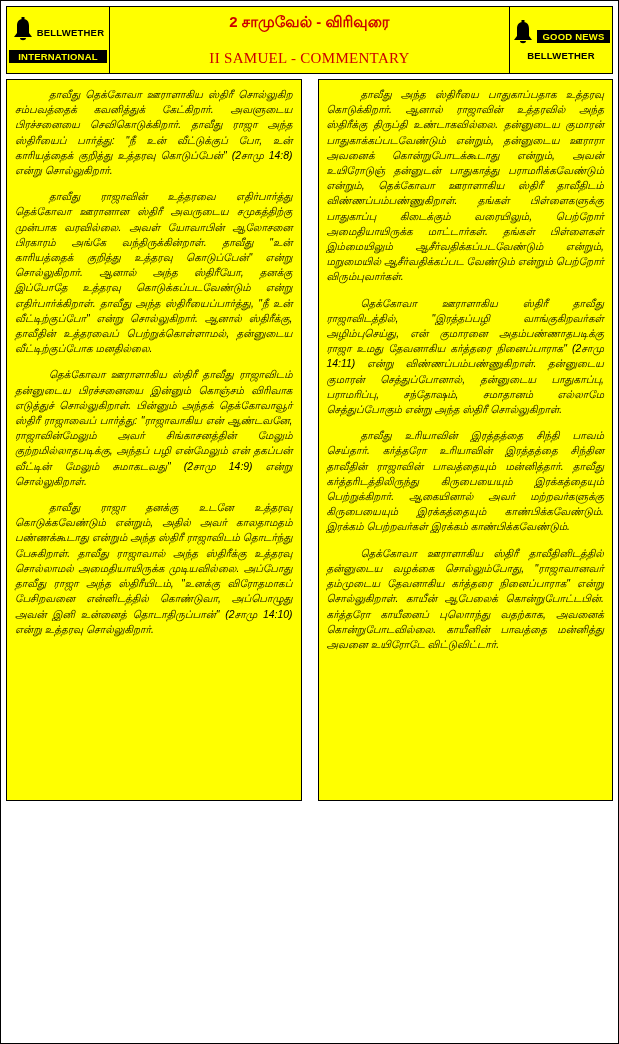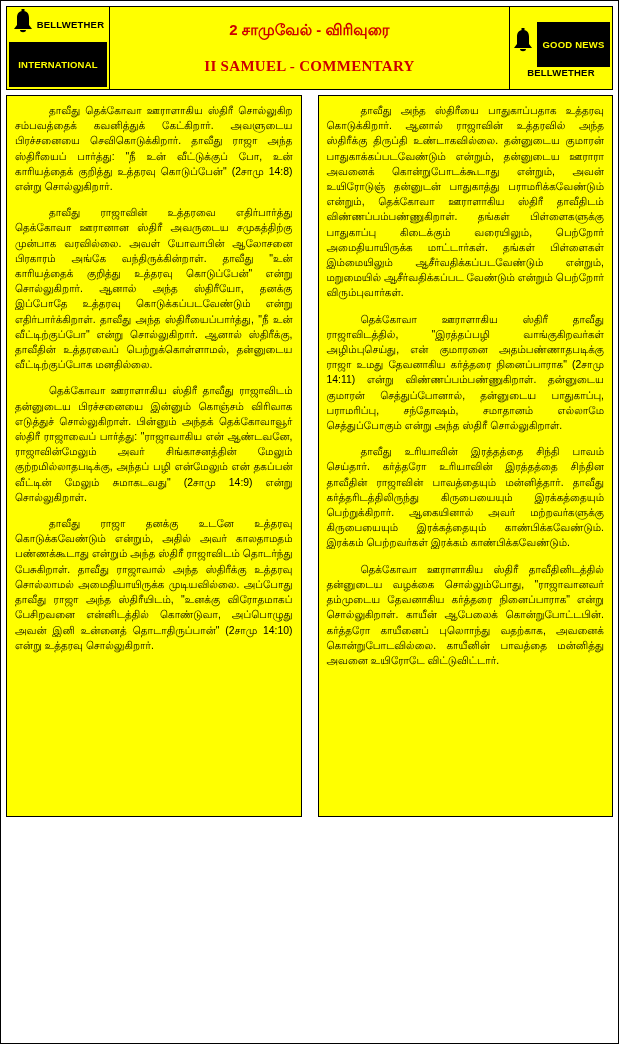--- a/index.html
+++ b/index.html
@@ -19,21 +19,21 @@
     box-sizing: border-box;
     background: #ffffff;
     border: 1px solid #000000;
     overflow: hidden;
   }
 
   
   .header {
     position: relative;
     margin: 5px 5px 0 5px;
-    height: 84px;
+    height: 68px;
     display: flex;
     align-items: stretch;
     background: #ffffff;
   }
   .logo-box {
     width: 104px;
     background: #ffff00;
     border: 1px solid #000000;
     box-sizing: border-box;
     display: flex;
@@ -59,21 +59,21 @@
     color: #000000;
     line-height: 11px;
     text-align: center;
     font-family: "Liberation Sans", sans-serif;
   }
   .logo-band {
     background: #000000;
     color: #ffff00;
     font-size: 9.5px;
     font-weight: bold;
-    padding: 17px 5px;
+    padding: 1px 5px;
     margin-top: 3px;
     letter-spacing: 0.2px;
     width: 100%;
     text-align: center;
     box-sizing: border-box;
   }
   .logo-band-r {
     background: transparent;
     color: #000000;
     font-size: 9.5px;
@@ -97,35 +97,36 @@
   }
   .title-ta {
     font-size: 15px;
     font-weight: bold;
     color: #cc0000;
     line-height: 20px;
     text-align: center;
   }
   .title-en {
     font-size: 15px;
-    font-weight: bold;
+    font-weight: normal;
     color: #cc0000;
     line-height: 20px;
     text-align: center;
     font-family: "Liberation Serif", serif;
     letter-spacing: 0.3px;
   }
 
   
   .body-area {
     position: relative;
     margin: 5px 5px 5px 5px;
     height: 722px;
     display: flex;
     gap: 16px;
+    font-style: italic;
   }
   .col {
     flex: 1 1 0;
     background: #ffff00;
     border: 1px solid #000000;
     box-sizing: border-box;
     padding: 7px 8px 6px 8px;
     overflow: hidden;
   }
   p.para {

